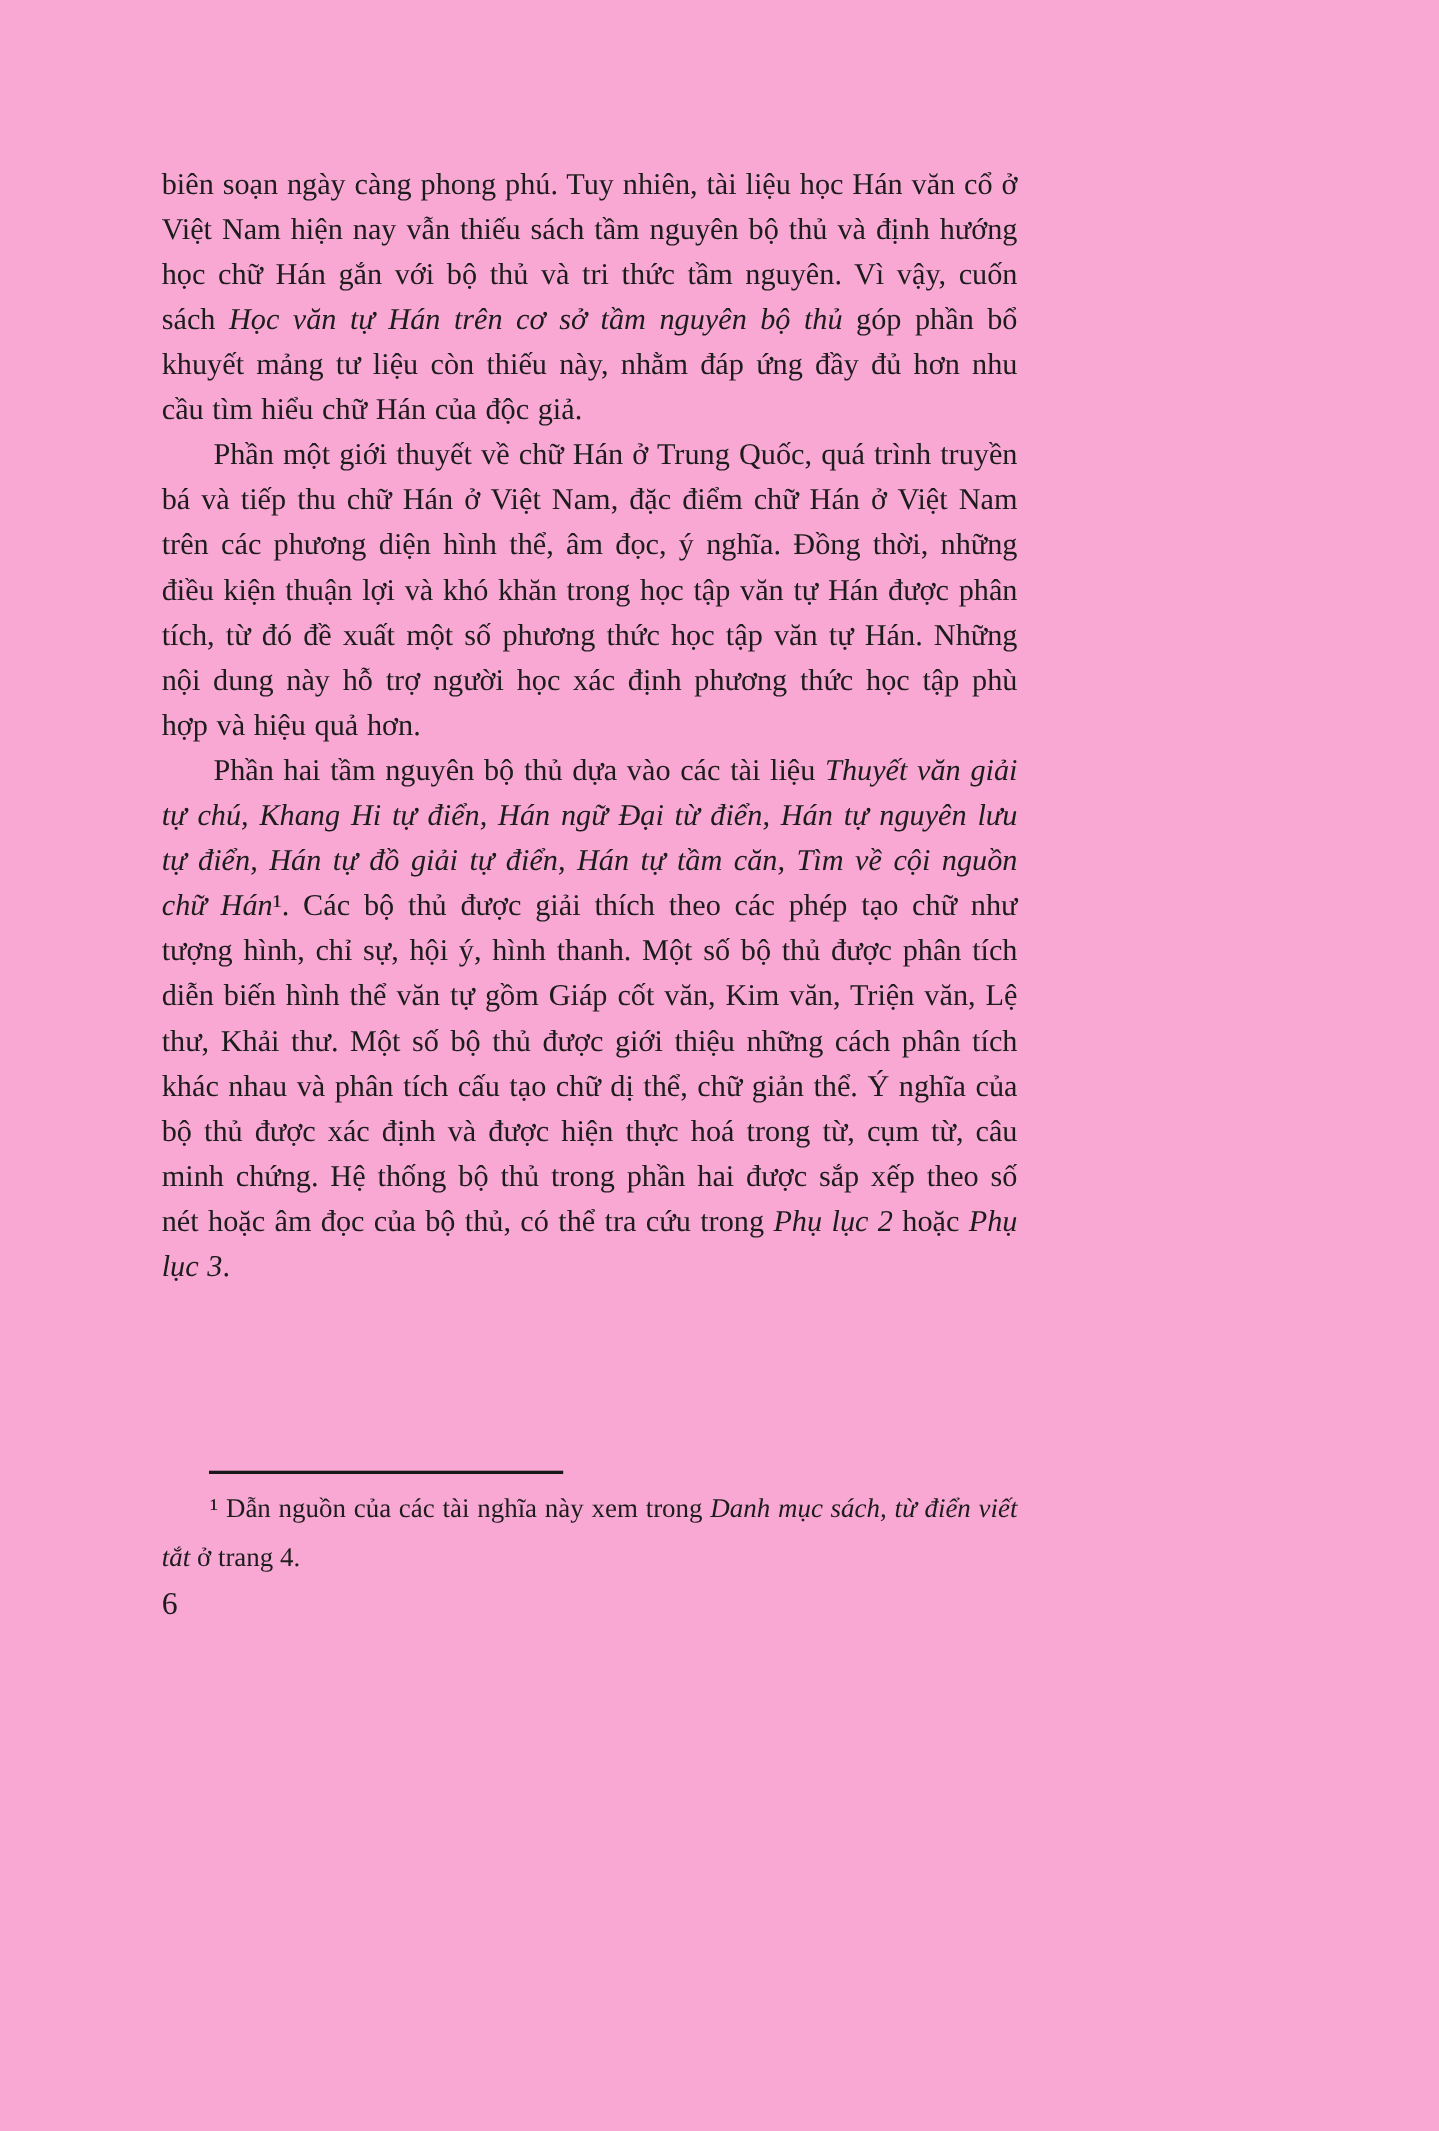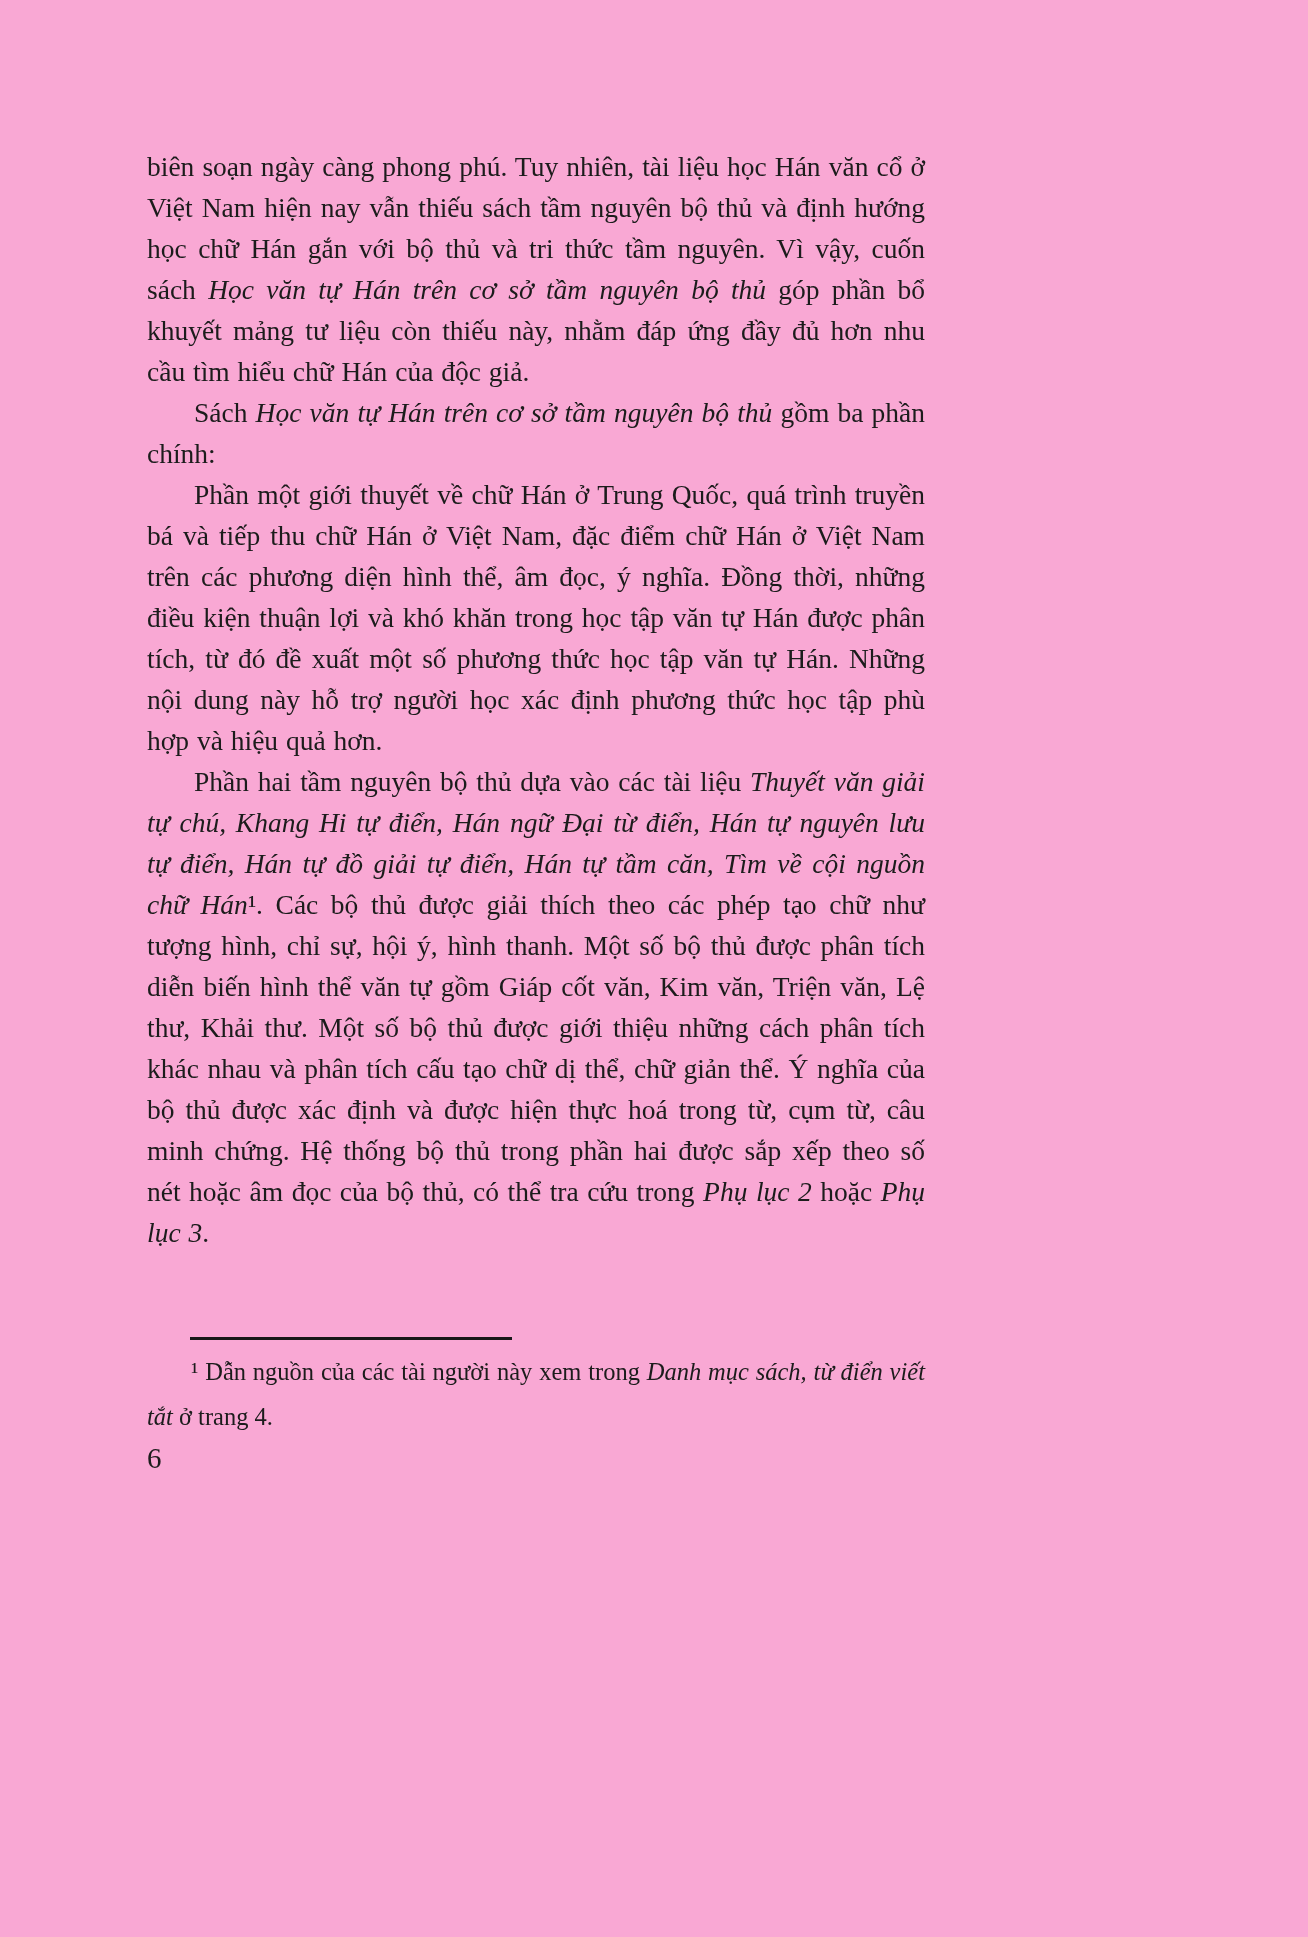--- a/index.html
+++ b/index.html
@@ -58,20 +58,19 @@
     top: 1442px;
     font-size: 29px;
   }
 </style>
 </head>
 <body>
 
 <div class="page">
   <main class="body-text">
       <p class="para"><span>biên soạn ngày càng phong phú. Tuy nhiên, tài liệu học Hán văn cổ ở Việt Nam hiện nay vẫn thiếu sách tầm nguyên bộ thủ và định hướng học chữ Hán gắn với bộ thủ và tri thức tầm nguyên. Vì vậy, cuốn sách </span><span class="italic">Học văn tự Hán trên cơ sở tầm nguyên bộ thủ</span><span> góp phần bổ khuyết mảng tư liệu còn thiếu này, nhằm đáp ứng đầy đủ hơn nhu cầu tìm hiểu chữ Hán của độc giả.</span></p>
-      <p class="para indent"><span>Sách </span><span class="italic">Học văn tự Hán trên cơ sở tầm nguyên bộ thủ</span><span> gồm ba phần chính:</span></p>
       <p class="para indent"><span>Phần một giới thuyết về chữ Hán ở Trung Quốc, quá trình truyền bá và tiếp thu chữ Hán ở Việt Nam, đặc điểm chữ Hán ở Việt Nam trên các phương diện hình thể, âm đọc, ý nghĩa. Đồng thời, những điều kiện thuận lợi và khó khăn trong học tập văn tự Hán được phân tích, từ đó đề xuất một số phương thức học tập văn tự Hán. Những nội dung này hỗ trợ người học xác định phương thức học tập phù hợp và hiệu quả hơn.</span></p>
       <p class="para indent"><span>Phần hai tầm nguyên bộ thủ dựa vào các tài liệu </span><span class="italic">Thuyết văn giải tự chú, Khang Hi tự điển, Hán ngữ Đại từ điển, Hán tự nguyên lưu tự điển, Hán tự đồ giải tự điển, Hán tự tầm căn, Tìm về cội nguồn chữ Hán</span><span>¹. Các bộ thủ được giải thích theo các phép tạo chữ như tượng hình, chỉ sự, hội ý, hình thanh. Một số bộ thủ được phân tích diễn biến hình thể văn tự gồm Giáp cốt văn, Kim văn, Triện văn, Lệ thư, Khải thư. Một số bộ thủ được giới thiệu những cách phân tích khác nhau và phân tích cấu tạo chữ dị thể, chữ giản thể. Ý nghĩa của bộ thủ được xác định và được hiện thực hoá trong từ, cụm từ, câu minh chứng. Hệ thống bộ thủ trong phần hai được sắp xếp theo số nét hoặc âm đọc của bộ thủ, có thể tra cứu trong </span><span class="italic">Phụ lục 2</span><span> hoặc </span><span class="italic">Phụ lục 3</span><span>.</span></p>
     </main>
   <div class="footnote-rule"></div>
-  <p class="footnote-text"><span>¹ Dẫn nguồn của các tài người này xem trong </span><span class="italic">Danh mục sách, từ điển viết tắt</span><span> ở trang 4.</span></p>
+  <p class="footnote-text"><span>¹ Dẫn nguồn của các tài nghĩa này xem trong </span><span class="italic">Danh mục sách, từ điển viết tắt</span><span> ở trang 4.</span></p>
   <div class="page-number">6</div>
 </div>
 
 </body></html>

